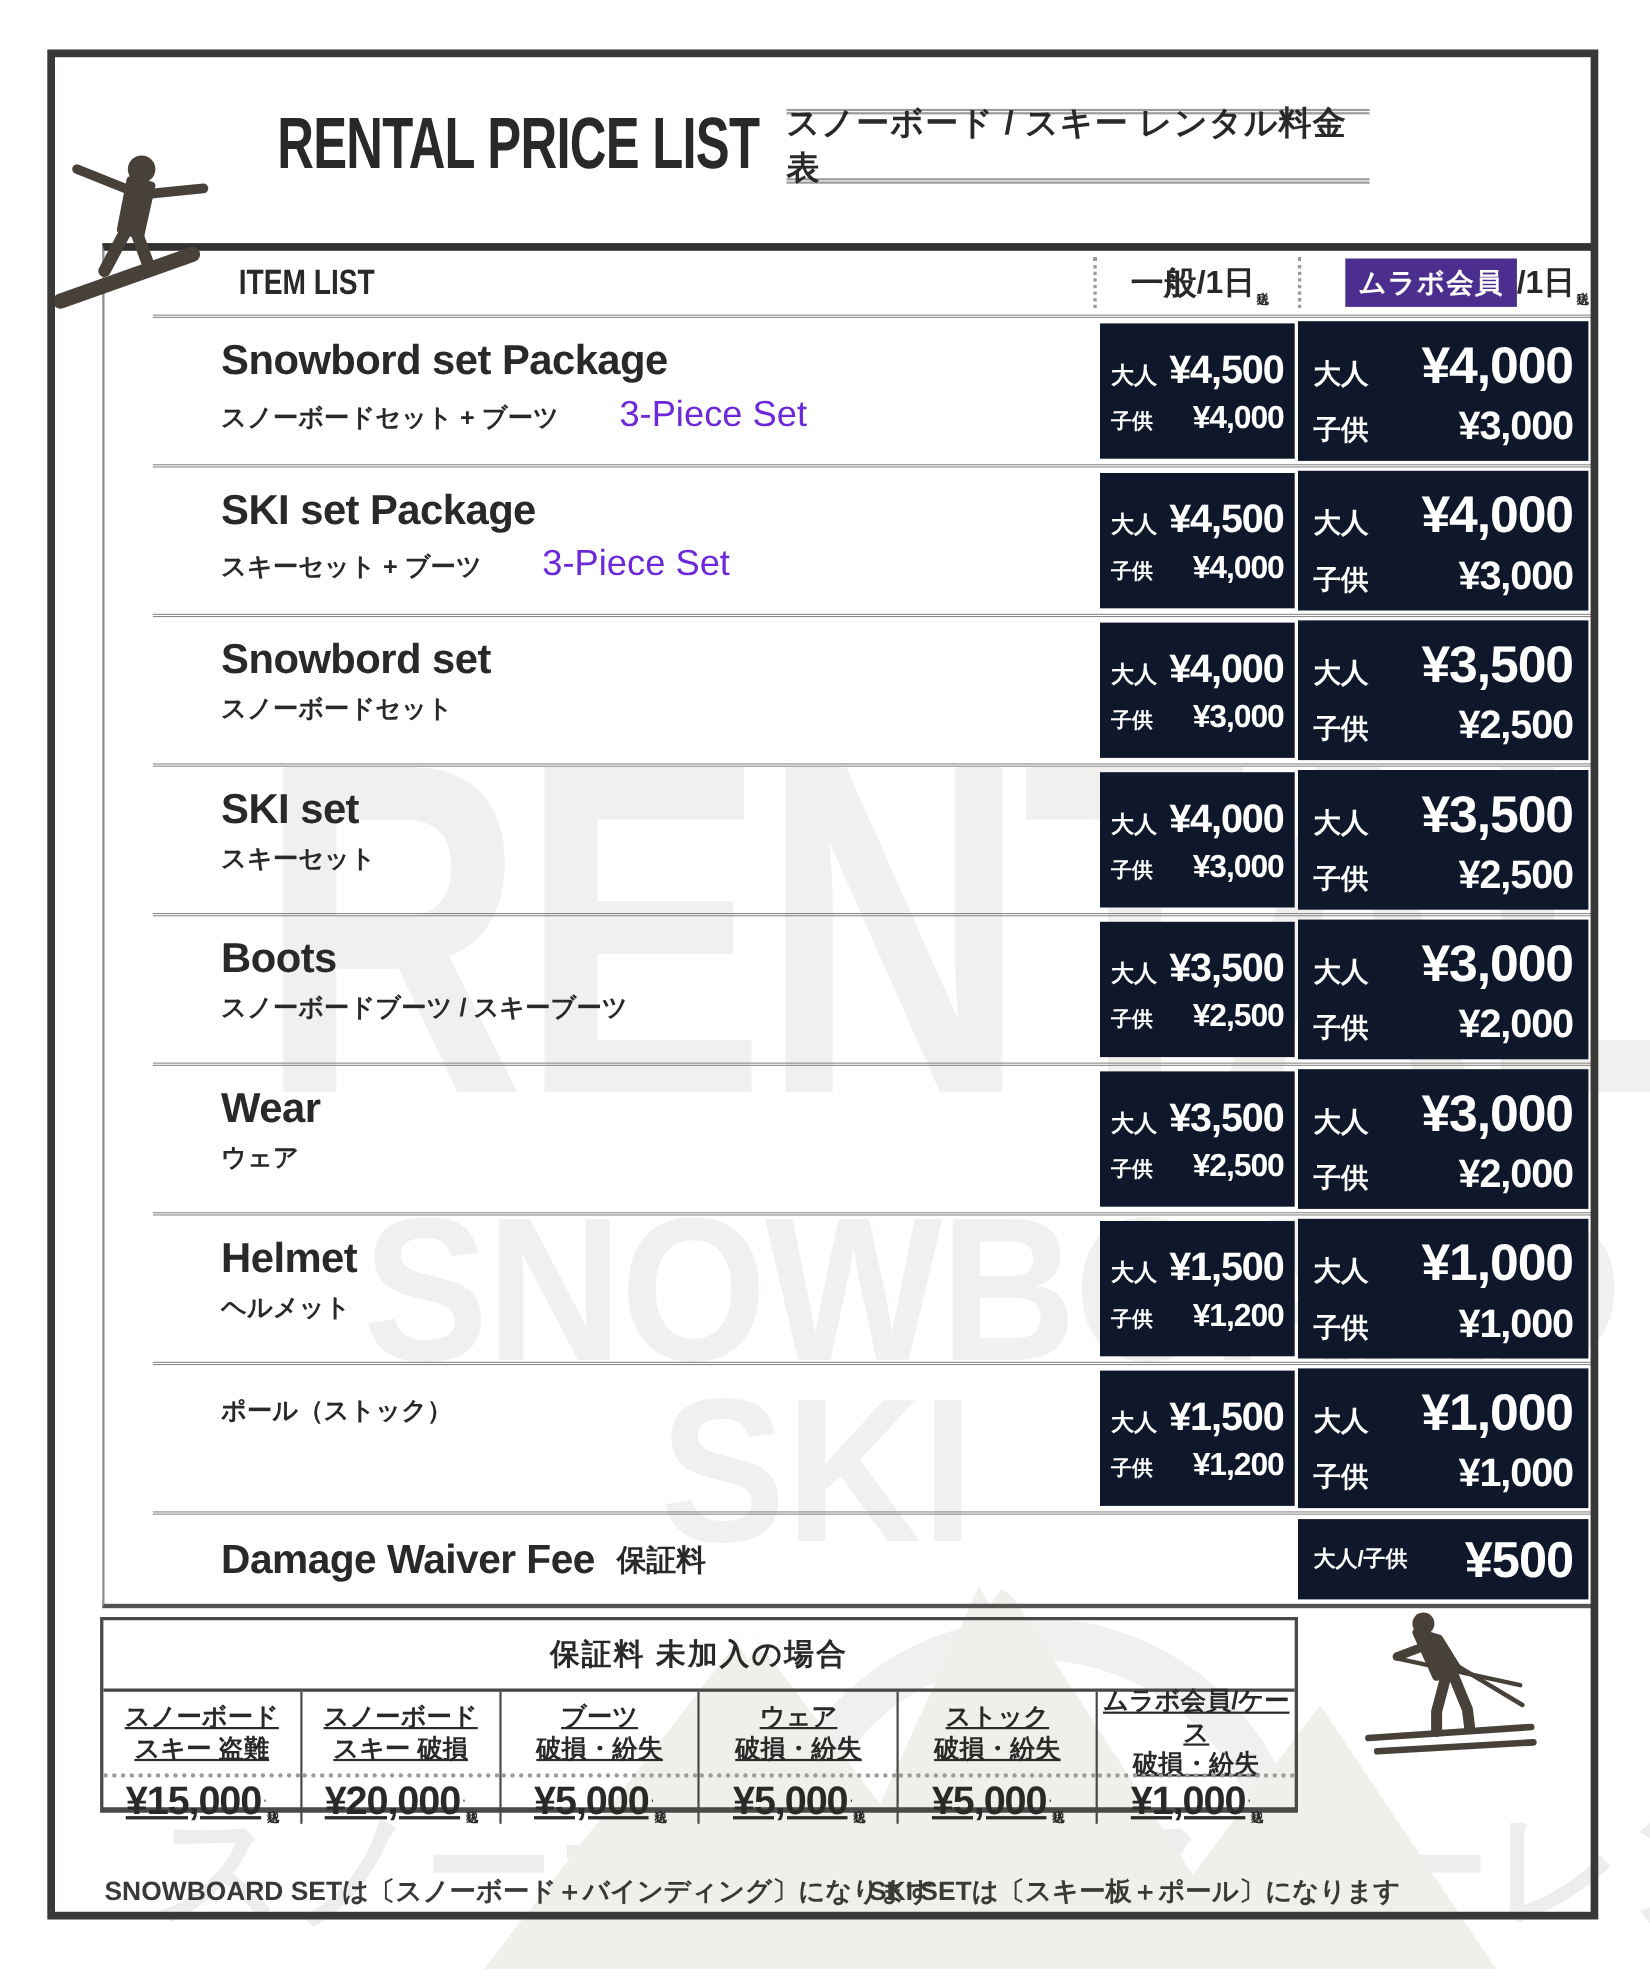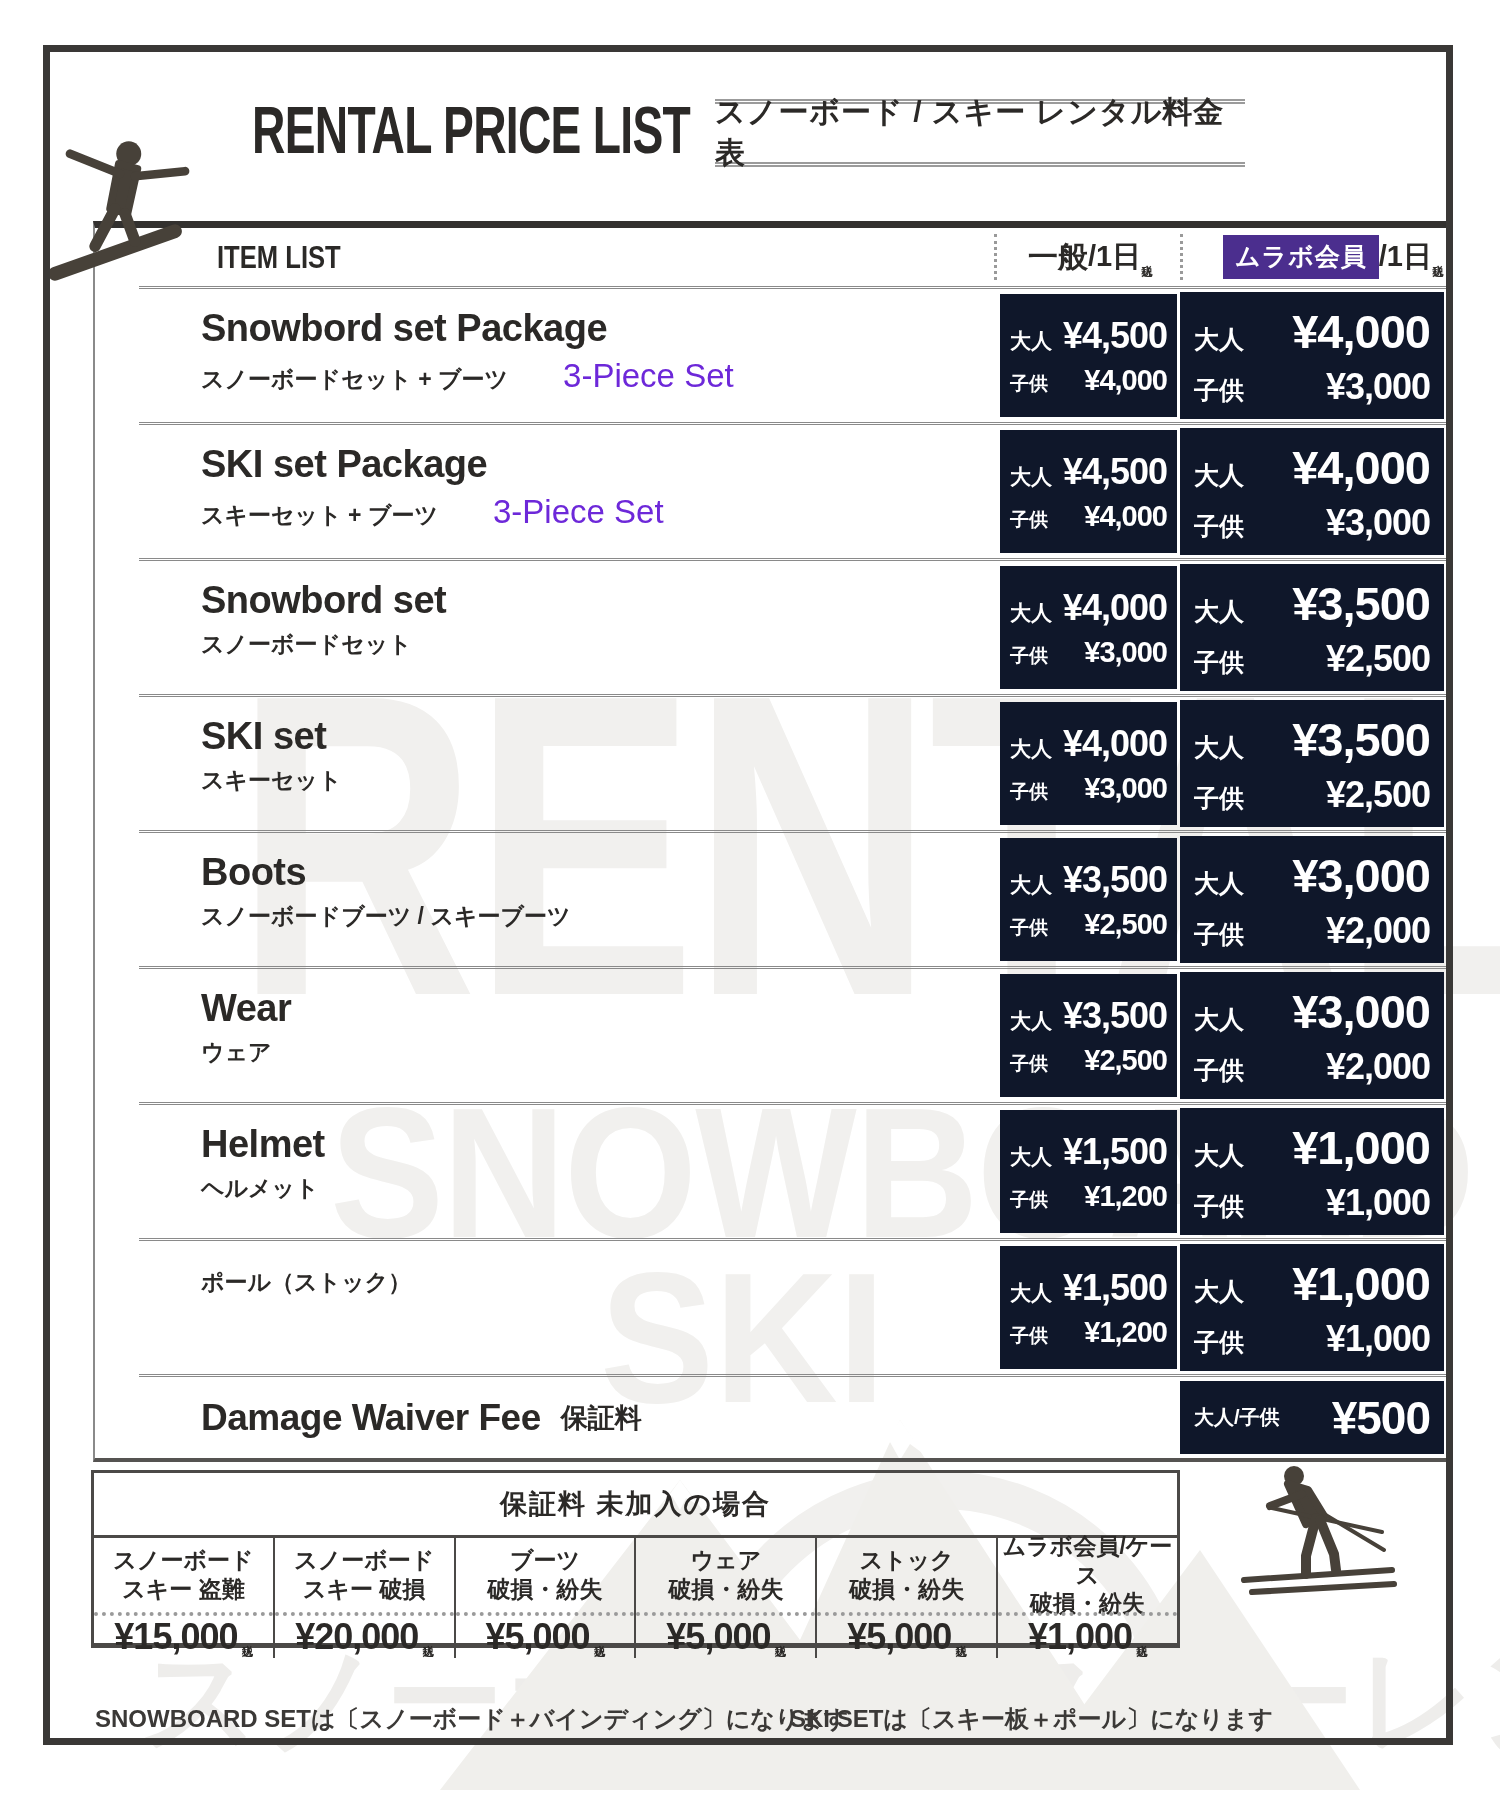--- a/index.html
+++ b/index.html
@@ -69,21 +69,21 @@
   .pbox-mem .l-child .pval{font-size:36px;}
   .pbox-damage{top:4px;bottom:4px;flex-direction:row;align-items:center;justify-content:space-between;}
   .pbox-damage .plabel{font-size:20px;}
   .pbox-damage .pval{font-size:46px;}
   
   .penalty{position:absolute;left:91px;top:1470px;width:1089px;height:178px;z-index:1;
     border:3px solid #4b4947;border-bottom-width:5px;box-sizing:border-box;background:transparent;
     display:flex;flex-direction:column;}
   .pen-title{height:62px;border-bottom:3px solid #4b4947;display:flex;align-items:center;justify-content:center;
     font-size:27px;font-weight:bold;color:#2b2927;letter-spacing:2px;flex:none;}
-  .pen-cols{flex:1;display:flex;}
+  .pen-cols{flex:1;display:flex;text-decoration:underline;}
   .pen-col{flex:1;display:flex;flex-direction:column;min-width:0;}
   .pen-col + .pen-col{border-left:2px solid #4b4947;}
   .pen-head{height:74px;display:flex;flex-direction:column;align-items:center;justify-content:center;
     font-size:23px;font-weight:bold;line-height:1.25;color:#2b2927;flex:none;text-align:center;}
   .pen-dots{border-top:4px dotted #9a9a9a;flex:none;}
   .pen-val{flex:1;display:flex;align-items:center;justify-content:center;gap:4px;}
   .pen-price{font-size:36px;font-weight:bold;letter-spacing:-1px;color:#2b2927;}
   .pen-val .taxnote{color:#2b2927;}
   
   .footnote{position:absolute;top:1703px;z-index:1;font-size:24px;font-weight:bold;color:#3b3937;white-space:nowrap;}

